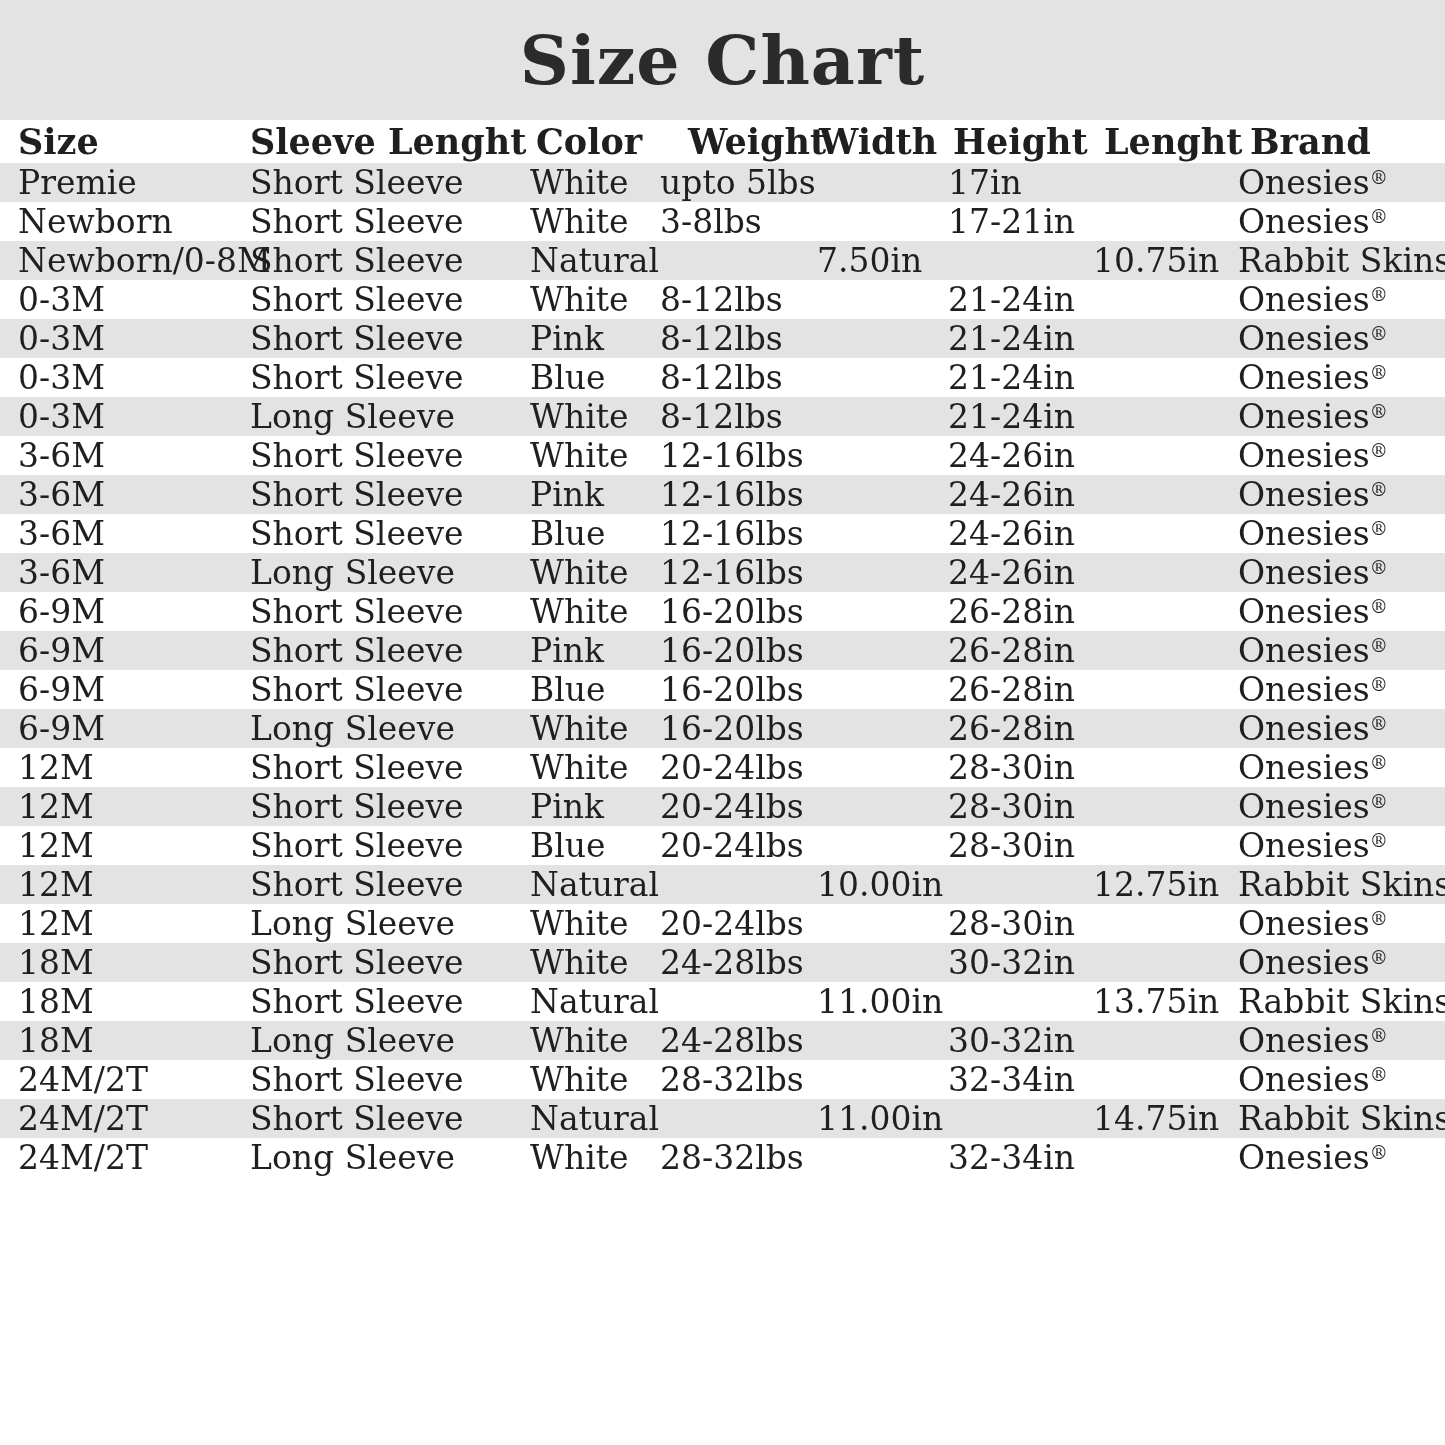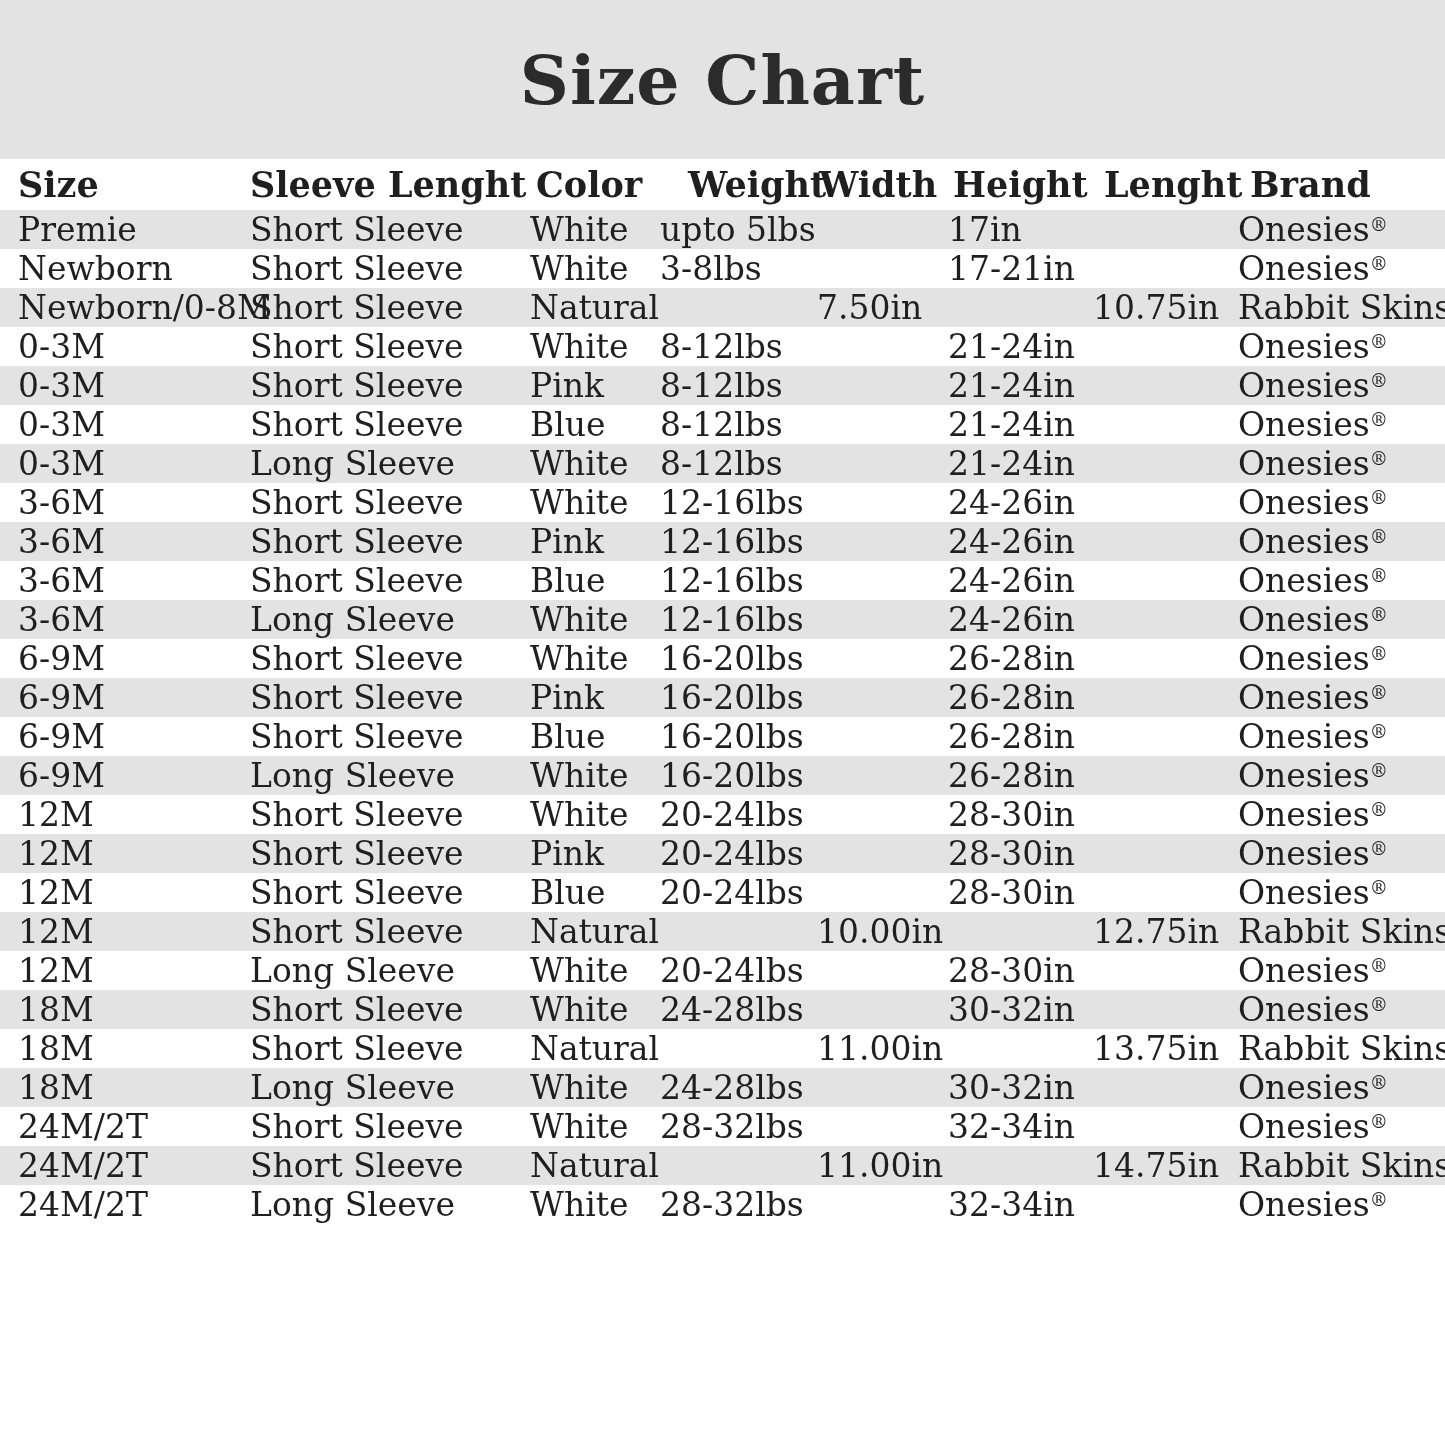--- a/index.html
+++ b/index.html
@@ -11,21 +11,21 @@
   html,body{margin:0;padding:0}
   body{
     width:1445px;
     height:1445px;
     background:var(--white);
     font-family:"DejaVu Serif", serif;
     color:var(--text);
     overflow:hidden;
   }
   .title-area{
-    height:159px;
+    height:120px;
     background:var(--gray);
     display:flex;
     align-items:center;
     justify-content:center;
   }
   .title-area h1{
     margin:0;
     font-size:68px;
     font-weight:700;
     color:var(--title);
@@ -36,21 +36,21 @@
     border-collapse:collapse;
     table-layout:fixed;
   }
   th,td{
     padding:0;
     white-space:nowrap;
     vertical-align:middle;
     text-align:left;
     overflow:visible;
   }
-  thead tr{height:51px;background:var(--white)}
+  thead tr{height:43px;background:var(--white)}
   th{font-size:35px;font-weight:700}
   tbody tr{height:35px}
   tbody tr:nth-child(odd){background:var(--gray)}
   tbody tr:nth-child(even){background:var(--white)}
   td{font-size:33px}
 
   
   th:nth-child(1), td:nth-child(1){padding-left:18px}
   th:nth-child(2), td:nth-child(2){text-align:left}
   th:nth-child(3){padding-left:26px}

